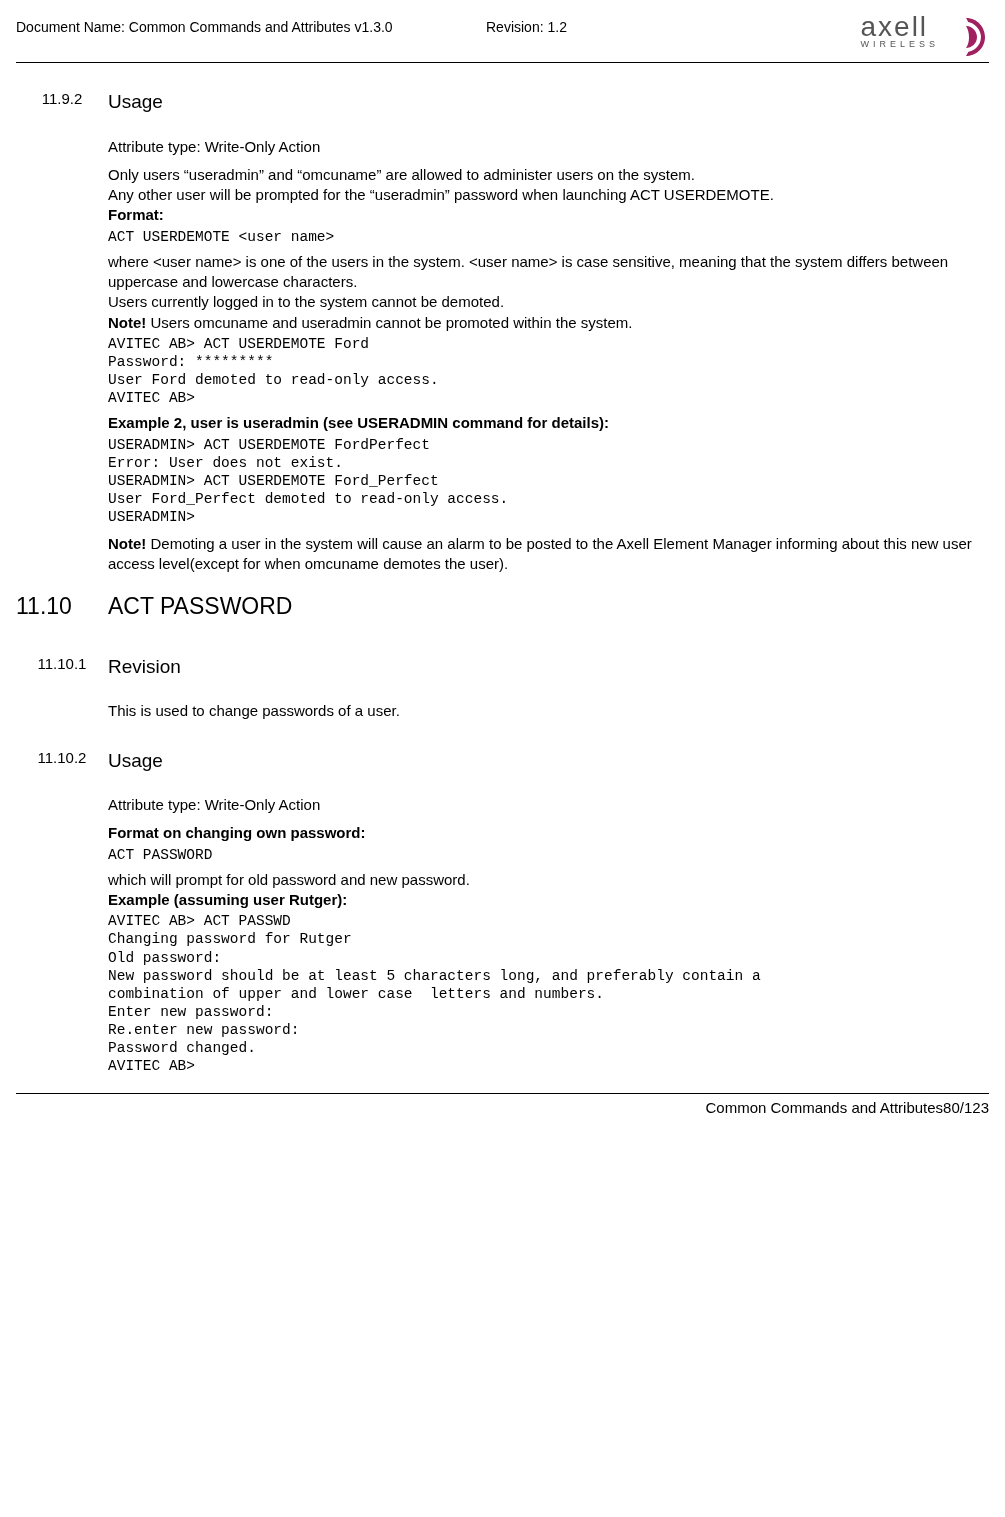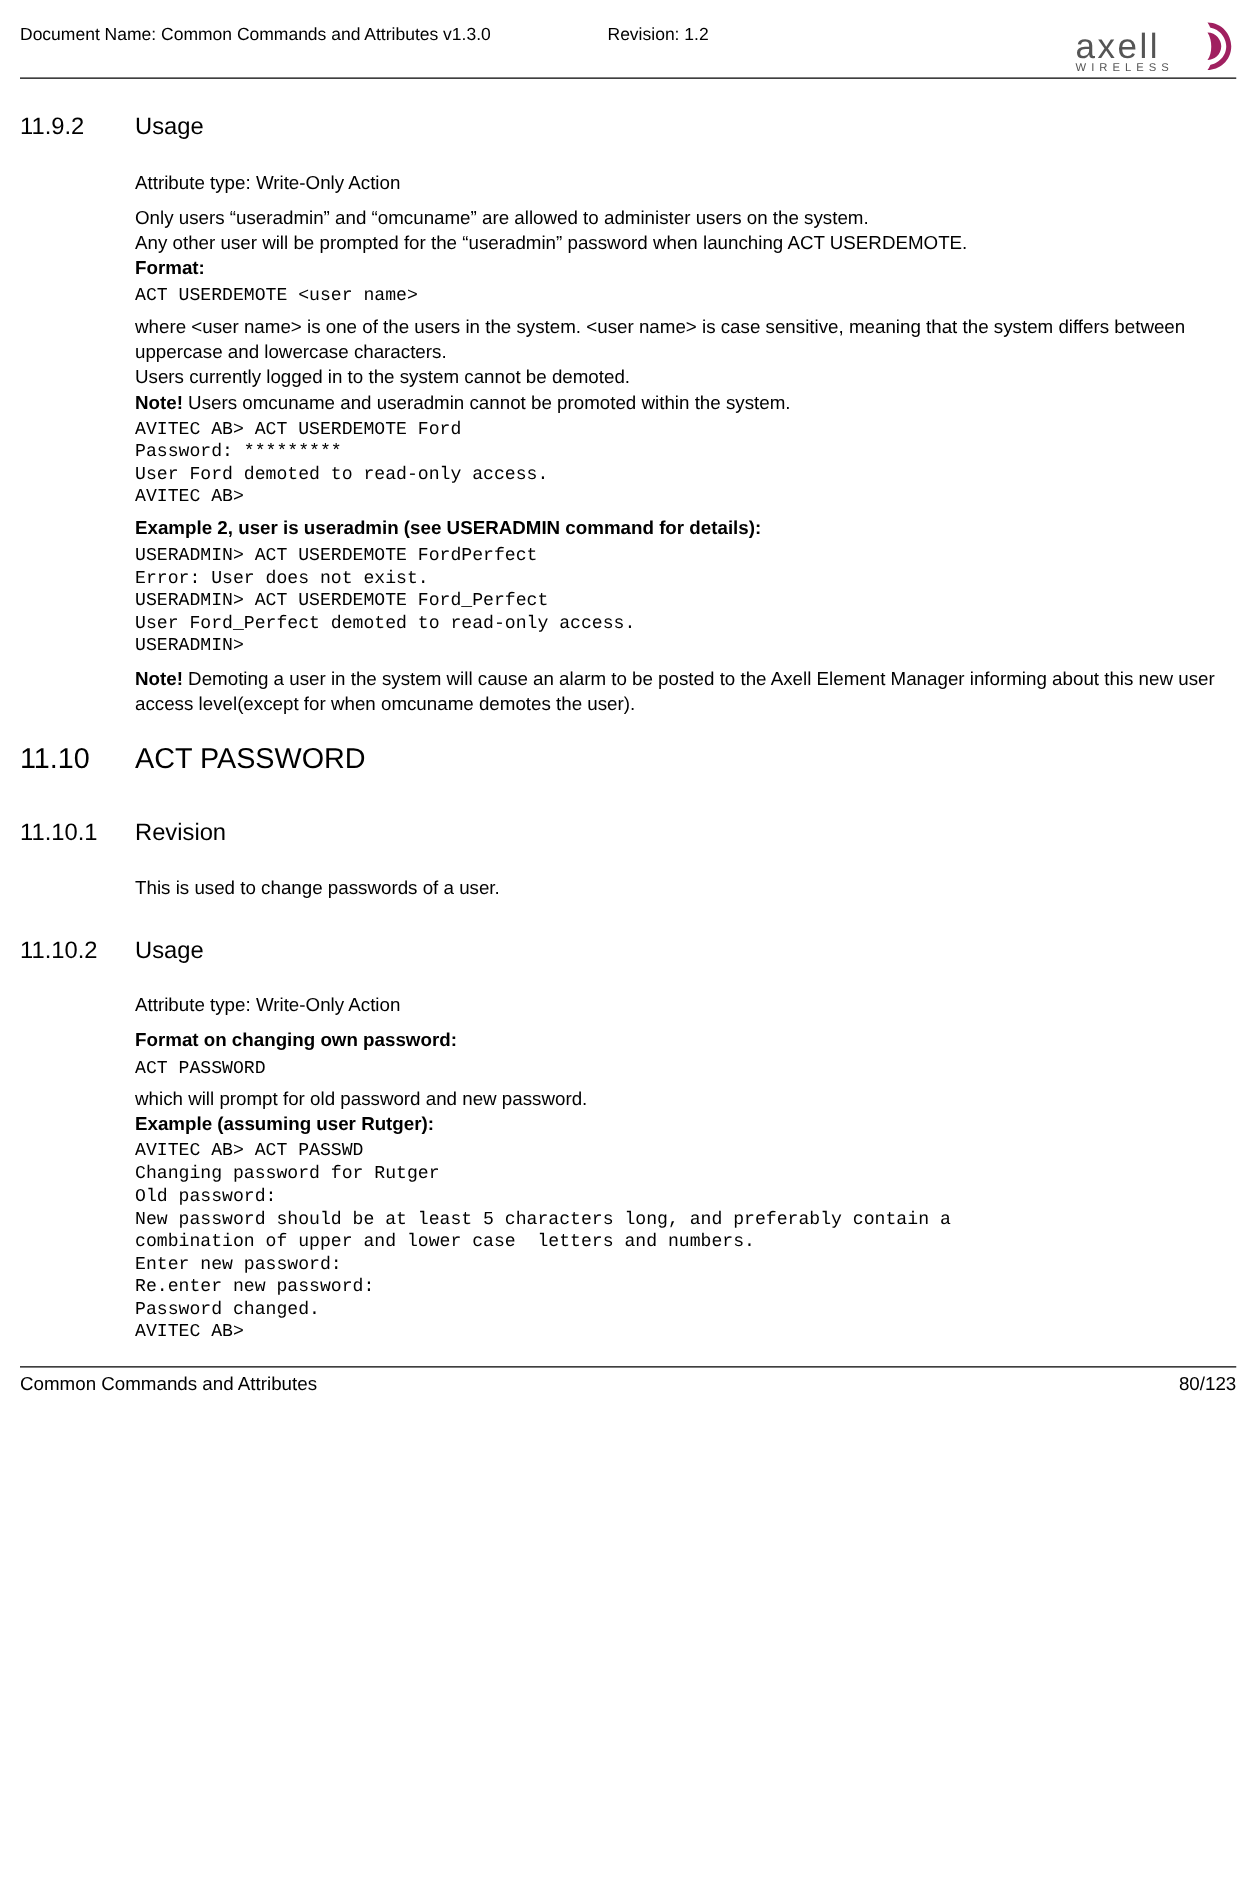--- a/index.html
+++ b/index.html
@@ -18,21 +18,21 @@
     position: relative;
     height: 42px;
   }
   .header-left { flex: 0 0 auto; font-size: 14px; }
   .header-mid  { position:absolute; left: 470px; font-size: 14px; }
   .logo {
     position: absolute;
     right: 0;
     top: -4px;
     display: flex;
-    align-items: flex-end;
+    align-items: flex-start;
   }
   .logo-text {
     font-family: Arial, sans-serif;
     font-weight: 300;
     font-size: 28px;
     letter-spacing: 2px;
     color: #555;
     line-height: 0.9;
   }
   .logo-sub {
@@ -50,33 +50,33 @@
   hr.rule-bottom { border: none; border-top: 1px solid #000; margin: 12px 0 4px 0; }
 
   .row { display: flex; }
   .num-col { width: 92px; flex: 0 0 92px; }
   .body-col { flex: 1; padding-right: 8px; }
 
   h1.sec { font-size: 23px; font-weight: normal; margin: 8px 0 14px 0; font-family: Verdana, sans-serif; }
   h2.sec { font-size: 19px; font-weight: normal; margin: 18px 0 14px 0; font-family: Verdana, sans-serif; }
 
   .num1 { font-size: 23px; font-weight: normal; margin: 8px 0 14px 0; }
-  .num2 { font-size: 19px; font-weight: normal; margin: 18px 0 14px 0; }
+  .num2 { font-size: 15px; font-weight: normal; margin: 18px 0 14px 0; text-align: center; }
 
   p { margin: 8px 0; }
   .tight { margin: 0; }
   .bold { font-weight: bold; }
   pre.code {
     font-family: "Courier New", monospace;
     font-size: 14.5px;
     margin: 2px 0 6px 0;
     white-space: pre-wrap;
     line-height: 1.25;
   }
-  .footer { display:flex; justify-content: space-between; font-size: 15px; margin-top: 2px;}
+  .footer { display:flex; justify-content: flex-end; font-size: 15px; margin-top: 2px;}
 </style>
 </head>
 <body>
 
 <div class="header">
   <div class="header-left">Document Name: Common Commands and Attributes v1.3.0</div>
   <div class="header-mid">Revision: 1.2</div>
   <div class="logo">
     <div>
       <div class="logo-text">axell</div>

